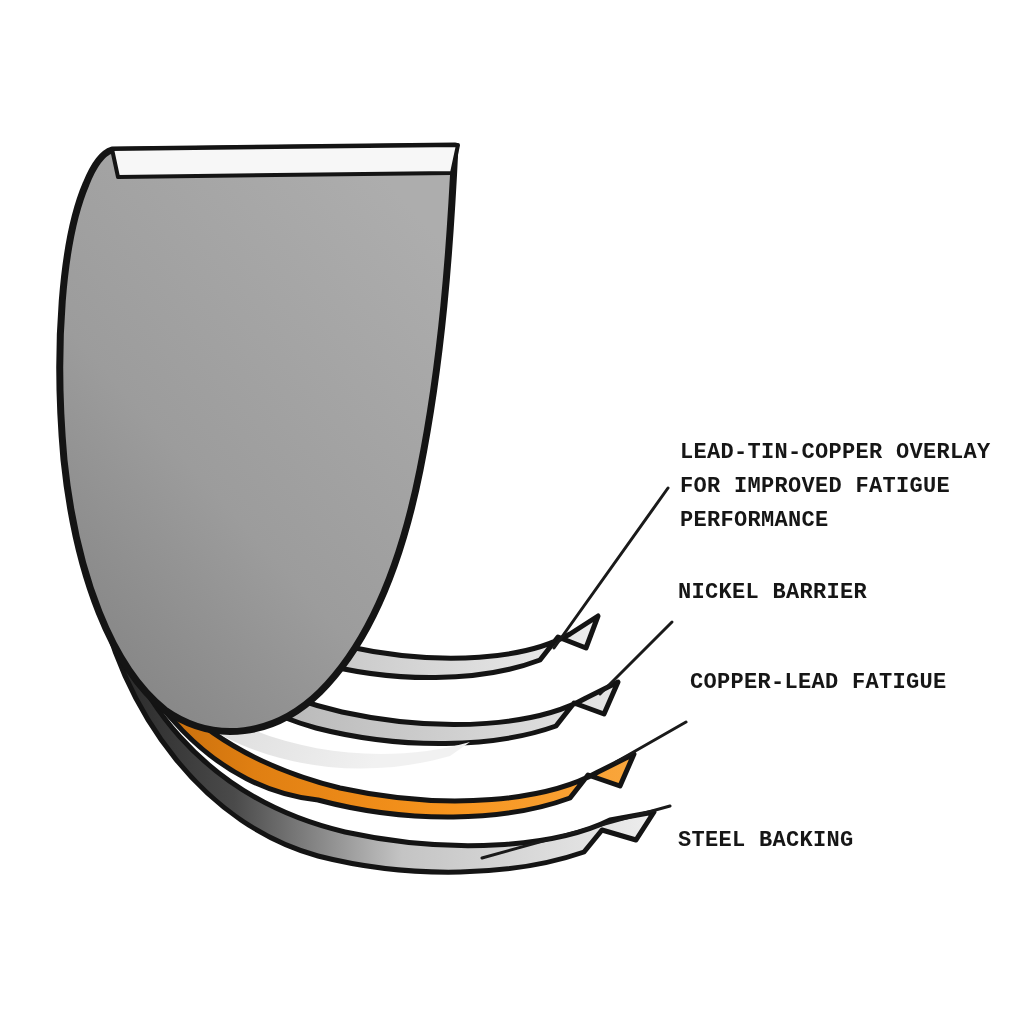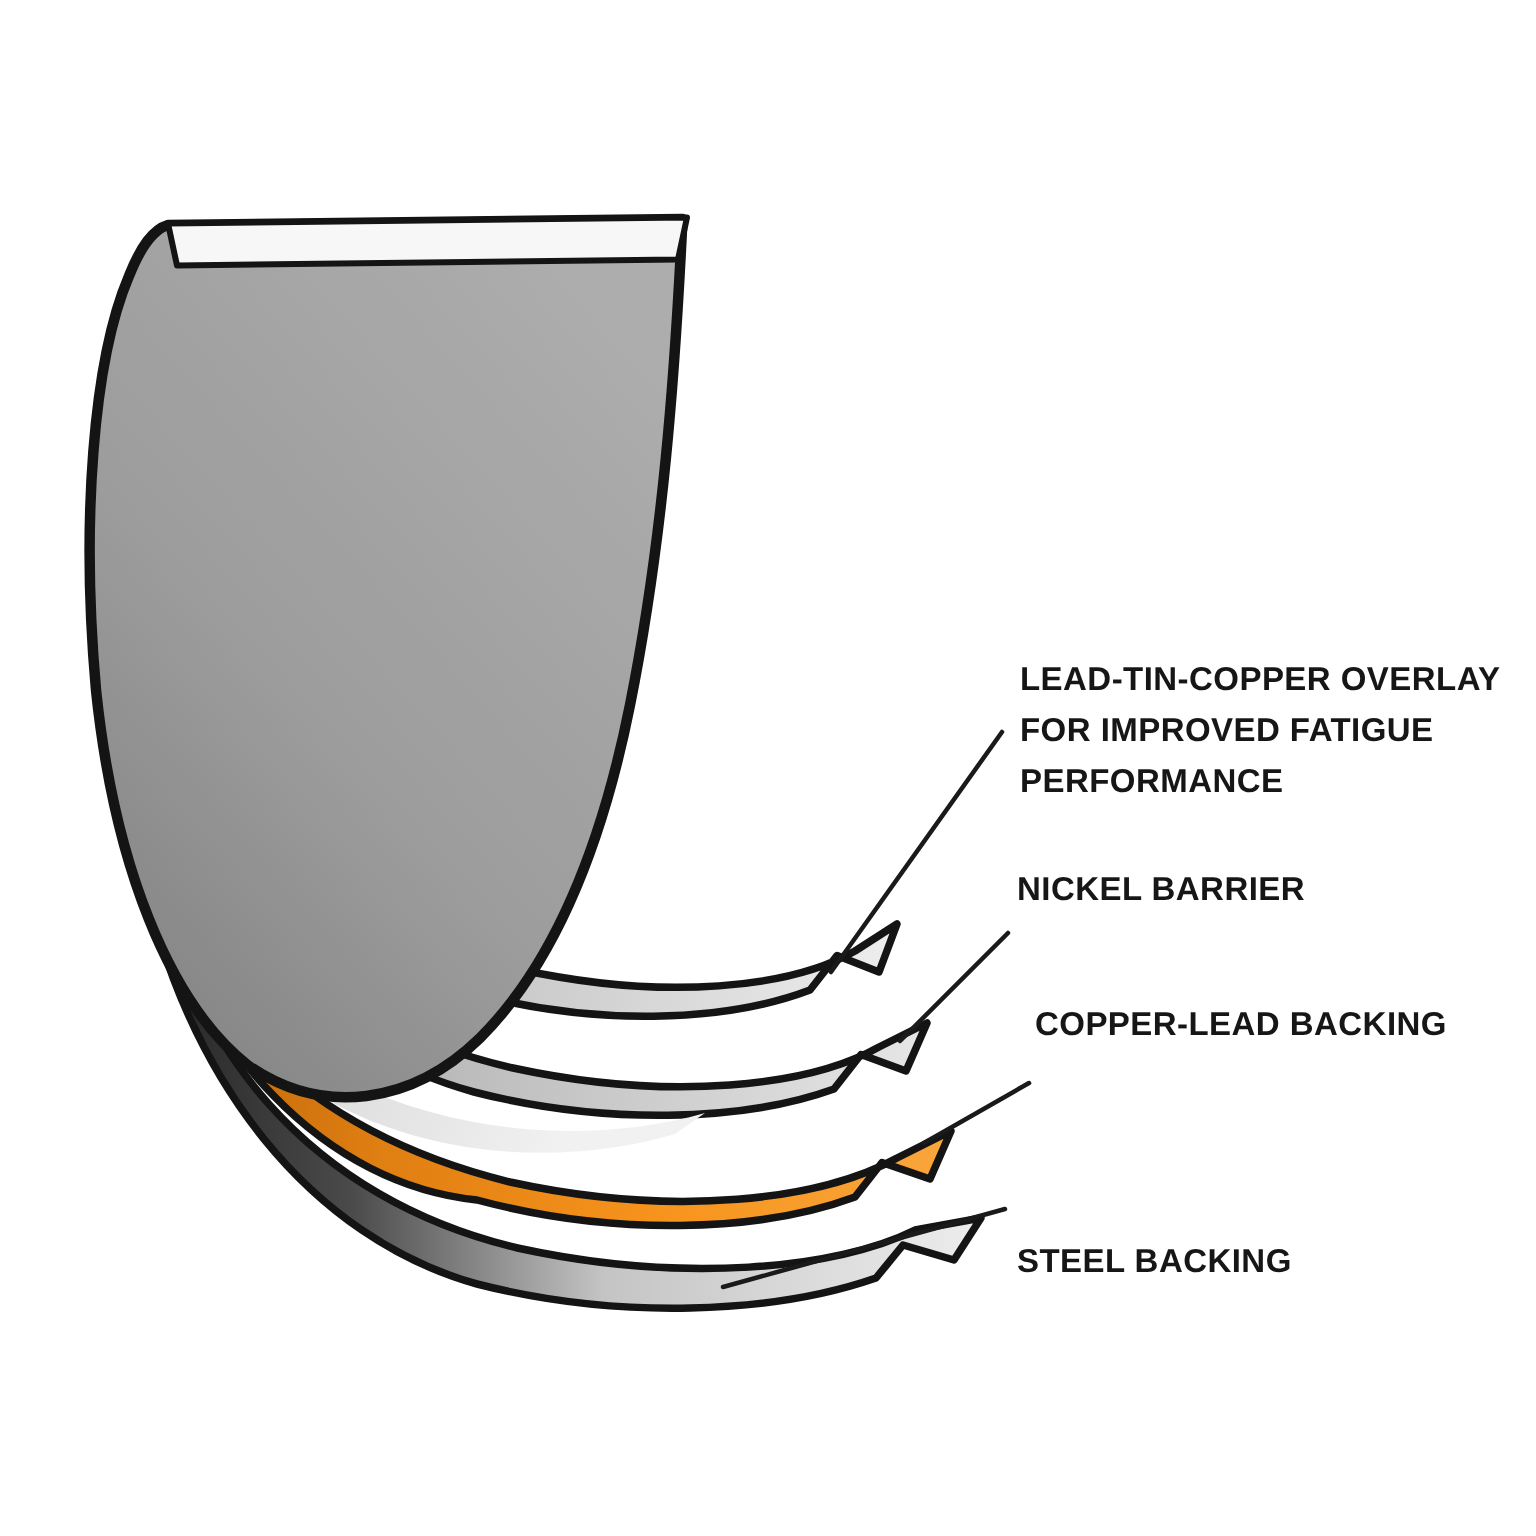--- a/index.html
+++ b/index.html
@@ -1,21 +1,21 @@
 <!DOCTYPE html>
 <html><head>
 <meta charset="utf-8">
 <style>
   html,body{margin:0;padding:0;background:#ffffff;}
   .stage{
     position:relative;
     width:1024px;height:1024px;
     background:#ffffff;
     overflow:hidden;
-    font-family:Liberation Sans, sans-serif;
+    font-family:Liberation Mono, monospace;
   }
   .stage svg{position:absolute;left:0;top:0;}
   .label{
     position:absolute;
     font-weight:700;
     font-size:22px;
     line-height:34px;
     letter-spacing:.3px;
     color:#161616;
     white-space:nowrap;
@@ -130,20 +130,20 @@
     <div>LEAD-TIN-COPPER OVERLAY</div>
     <div>FOR IMPROVED FATIGUE</div>
     <div>PERFORMANCE</div>
   </div>
 
   <div class="label" style="left:678px; top:576px;">
     <div>NICKEL BARRIER</div>
   </div>
 
   <div class="label" style="left:690px; top:666px;">
-    <div>COPPER-LEAD BACKING</div>
+    <div>COPPER-LEAD FATIGUE</div>
   </div>
 
   <div class="label" style="left:678px; top:784px;margin-top:40px;">
     <div>STEEL BACKING</div>
   </div>
 
 </div>
 
 </body></html>

